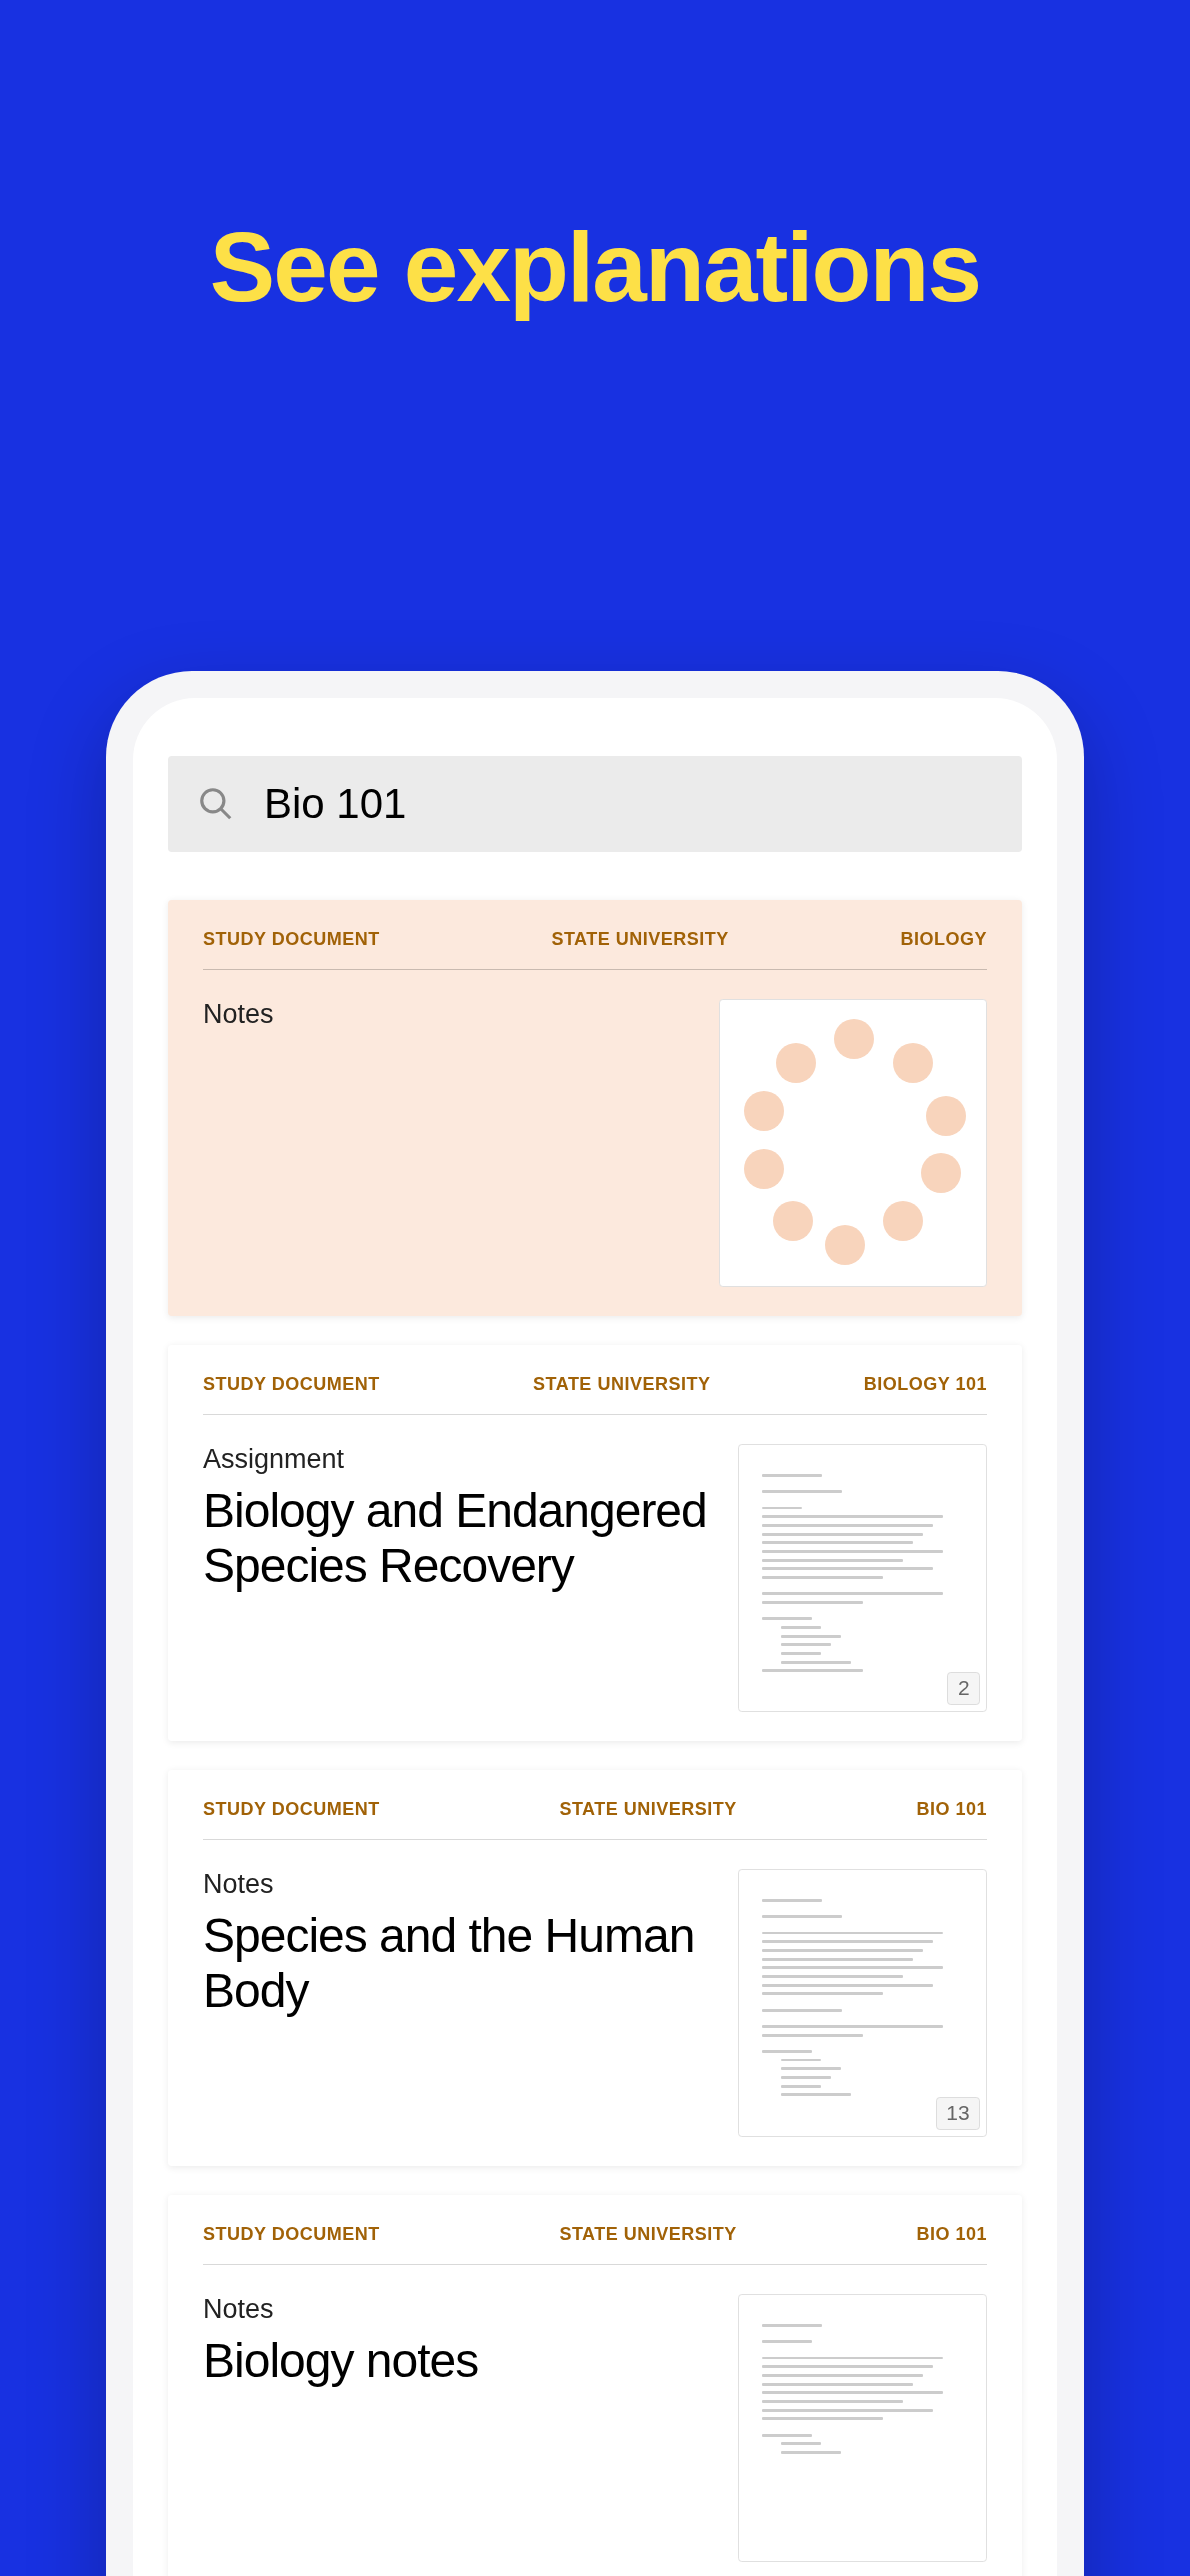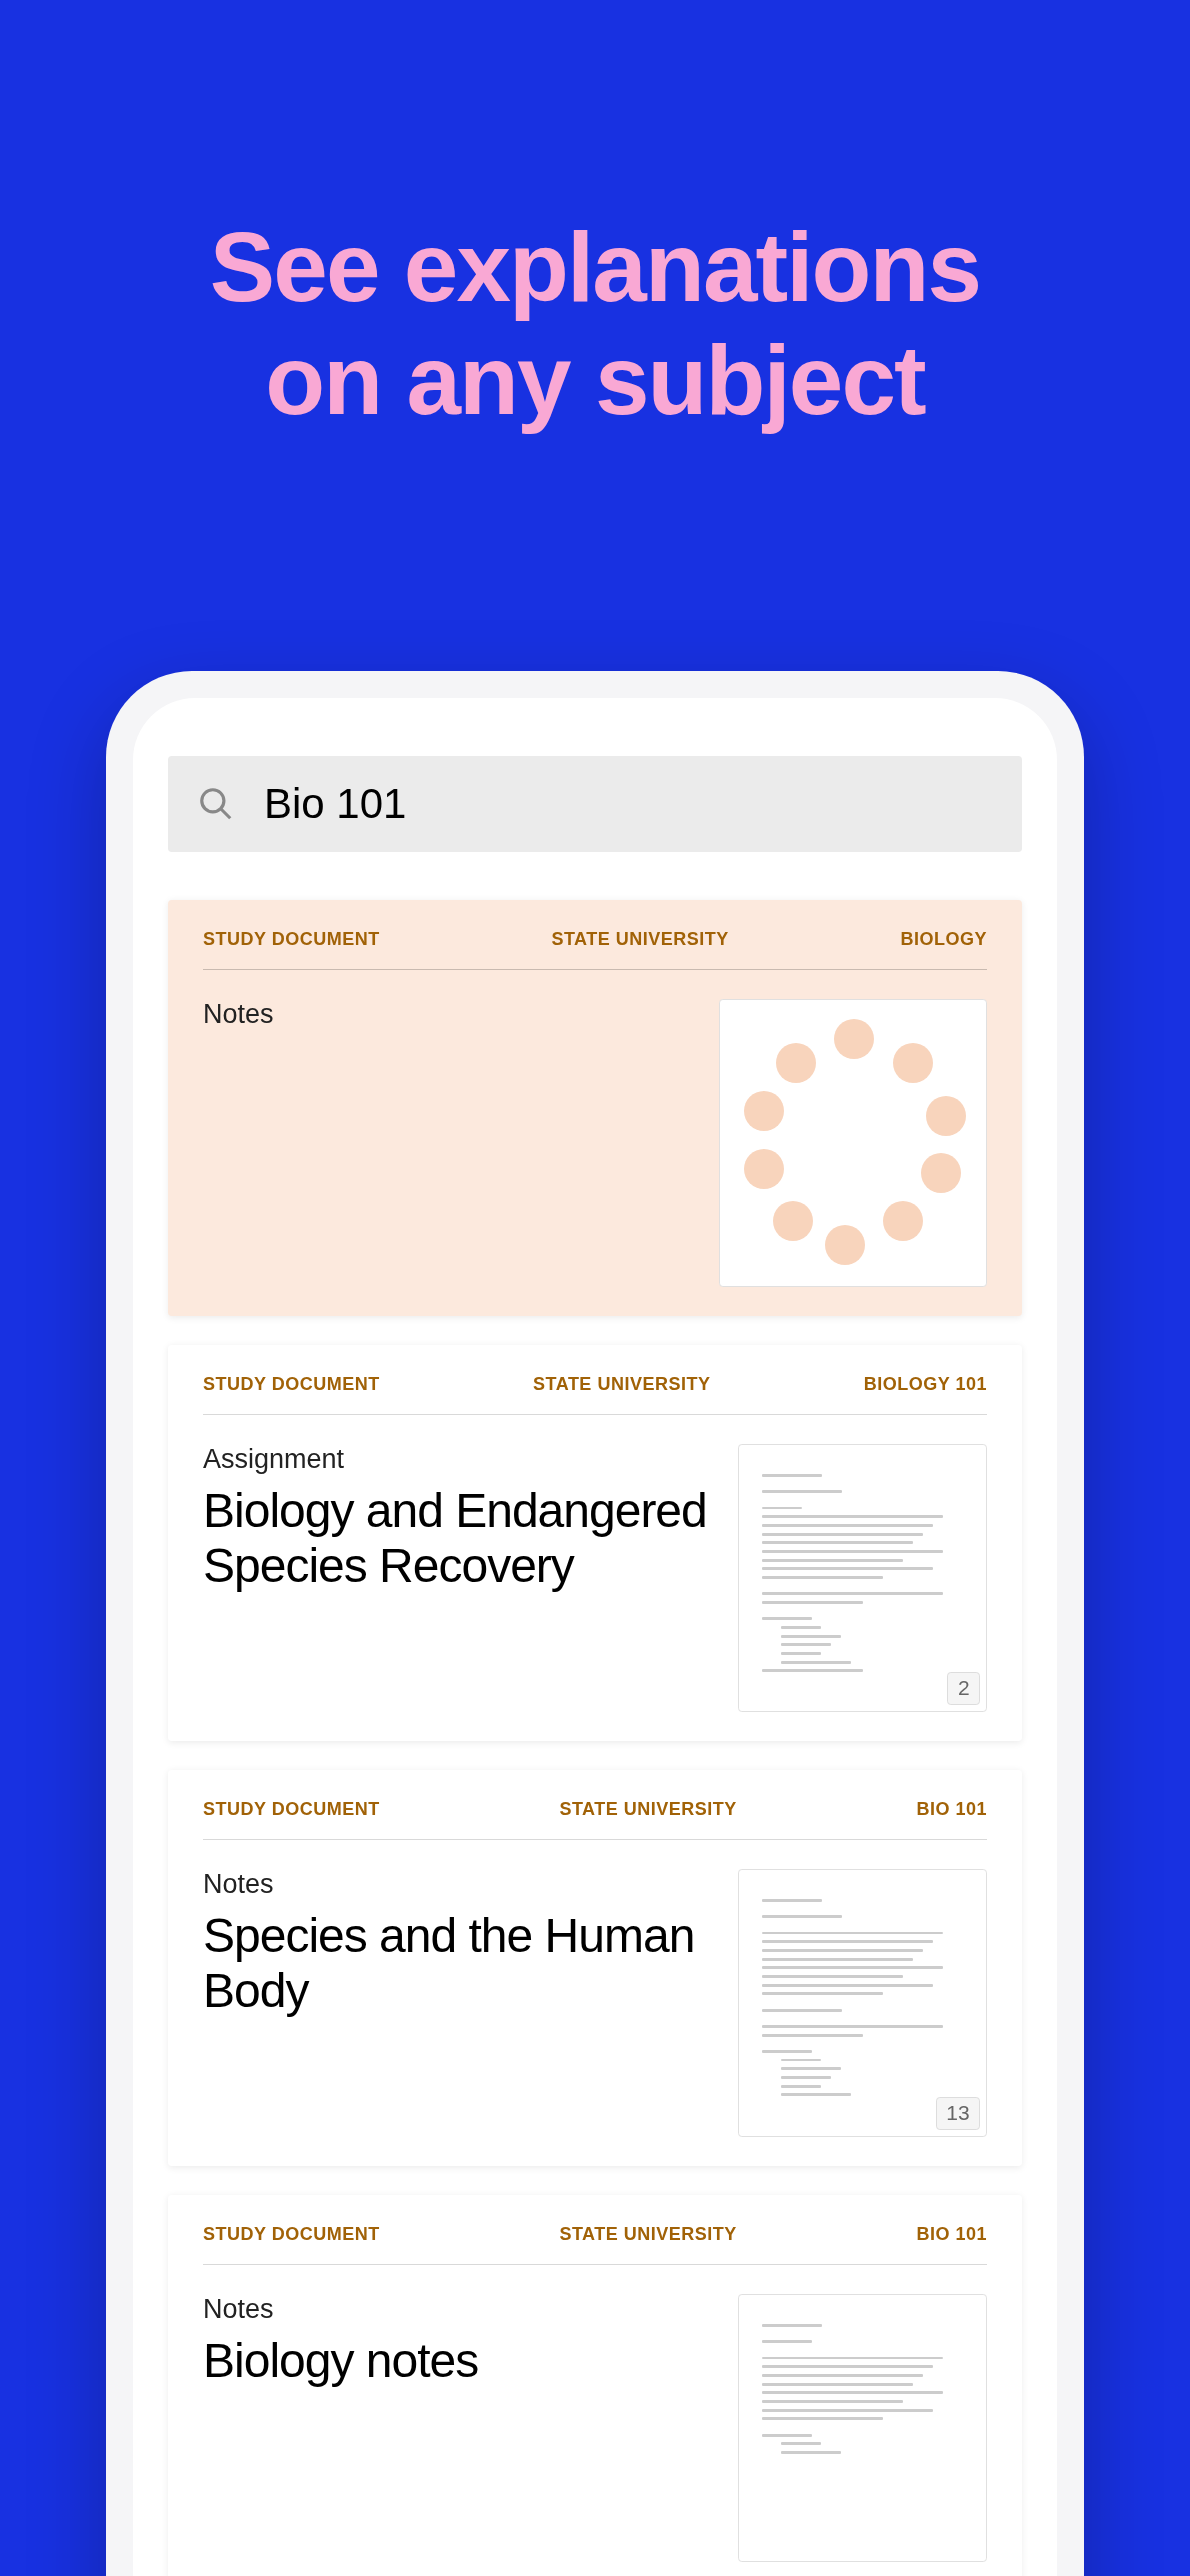--- a/index.html
+++ b/index.html
@@ -11,21 +11,21 @@
     body {
       font-family: -apple-system, BlinkMacSystemFont, 'Helvetica Neue', Arial, sans-serif;
       background: #1831e1;
       width: 1190px;
       height: 2576px;
       overflow: hidden;
       position: relative;
     }
     
     .hero-text {
-      color: #f9a8d4;
+      color: #fde047;
       font-size: 98px;
       font-weight: 600;
       text-align: center;
       line-height: 1.15;
       padding-top: 211px;
       letter-spacing: -1.9px;
     }
     
     .phone-frame {
       position: absolute;
@@ -201,21 +201,20 @@
       padding: 3.8px 9.6px;
       font-size: 21px;
       color: #666;
     }
   </style>
 </head>
 <body>
 
 <div class="hero-text">
   <div>See explanations</div>
-  <div>on any subject</div>
 </div>
 
 <div class="phone-frame">
   <div class="phone-screen">
 
     <div class="search-bar">
       <span class="search-icon-wrap">
         <svg viewBox="0 0 24 24" fill="none" stroke="#888" stroke-width="2">
           <circle cx="10" cy="10" r="7"></circle>
           <line x1="15" y1="15" x2="21" y2="21"></line>

